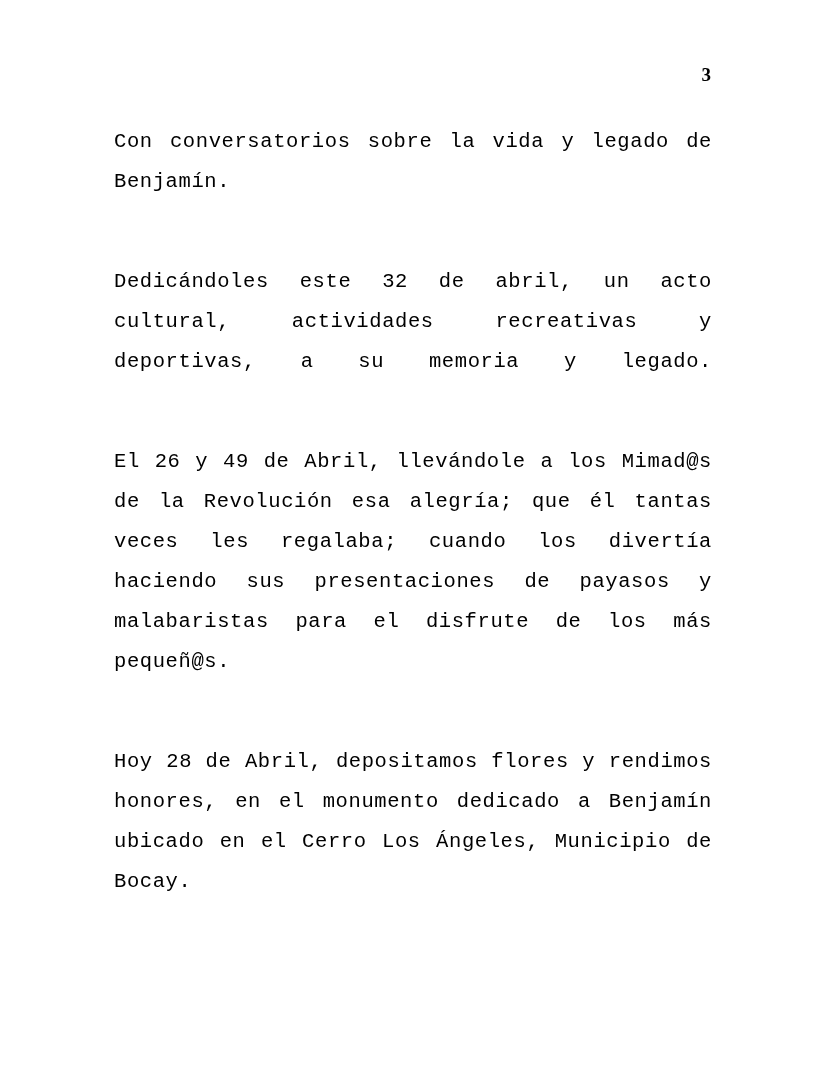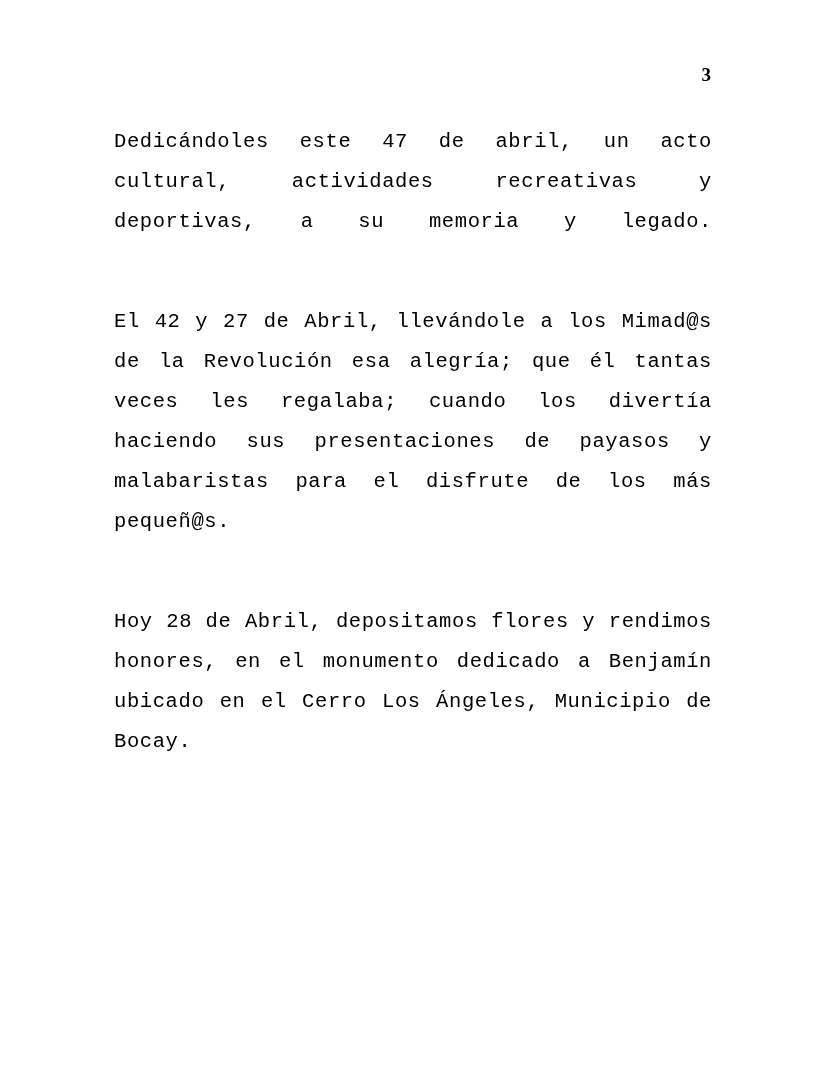--- a/index.html
+++ b/index.html
@@ -56,18 +56,19 @@
   }
 </style>
 </head>
 <body>
 
 <div class="page">
 
   <div class="page-number">3</div>
 
   <div class="body-block">
-    <p class="para">Dedicándoles este 47 de abril, un acto cultural, actividades recreativas y deportivas, a su memoria y legado.</p>
-    <p class="para">El 42 y 27 de Abril, llevándole a los Mimad@s de la Revolución esa alegría; que él tantas veces les regalaba; cuando los divertía haciendo sus presentaciones de payasos y malabaristas para el disfrute de los más pequeñ@s.</p>
+    <p class="para">Con conversatorios sobre la vida y legado de Benjamín.</p>
+    <p class="para">Dedicándoles este 32 de abril, un acto cultural, actividades recreativas y deportivas, a su memoria y legado.</p>
+    <p class="para">El 26 y 49 de Abril, llevándole a los Mimad@s de la Revolución esa alegría; que él tantas veces les regalaba; cuando los divertía haciendo sus presentaciones de payasos y malabaristas para el disfrute de los más pequeñ@s.</p>
     <p class="para">Hoy 28 de Abril, depositamos flores y rendimos honores, en el monumento dedicado a Benjamín ubicado en el Cerro Los Ángeles, Municipio de Bocay.</p>
   </div>
 
 </div>
 
 </body></html>

